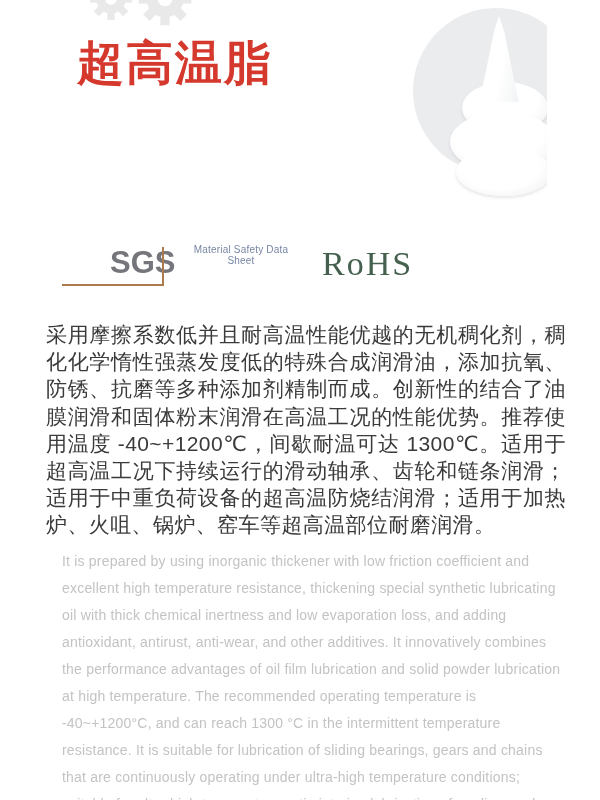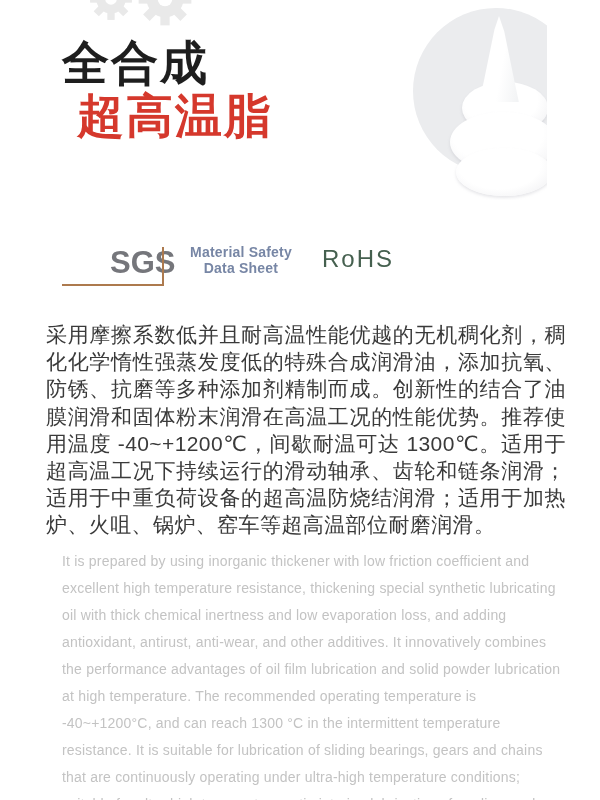--- a/index.html
+++ b/index.html
@@ -37,22 +37,22 @@
   .title-red{color:#d5382c;margin-left:15px;}
   .subtitle{margin-top:18px;font-style:italic;color:#a2a2a2;font-size:20px;line-height:31px;letter-spacing:1.5px;}
   
   .certs{position:absolute;top:243px;left:62px;display:flex;align-items:flex-start;}
   .sgs-logo{position:relative;width:104px;height:46px;margin-right:16px;}
   .sgs-text{position:absolute;left:20px;top:2px;font-size:31px;font-weight:700;color:#75767b;letter-spacing:0px;margin-left:28px;}
   .sgs-hline{position:absolute;left:0;top:41px;width:102px;height:2px;background:#ad7a4e;}
   .sgs-vline{position:absolute;left:100px;top:4px;width:2px;height:39px;background:#ad7a4e;}
   .msds-logo{width:118px;margin-right:22px;text-align:center;}
   .msds-text{font-size:32px;font-weight:700;color:#2d5aa7;line-height:32px;letter-spacing:0px;}
-  .msds-tagline{font-size:14px;color:#7786a5;font-weight:700;letter-spacing:0.2px;margin-top:1px;text-align:center;}
-  .rohs-logo{font-family:Liberation Sans, sans-serif;font-size:24px;color:#45604f;letter-spacing:2px;padding-top:2px;}
+  .msds-tagline{font-size:10px;color:#7786a5;font-weight:400;letter-spacing:0.2px;margin-top:1px;text-align:center;}
+  .rohs-logo{font-family:Liberation Serif, serif;font-size:34px;color:#45604f;letter-spacing:2px;padding-top:2px;}
   
   .desc-cn{
     position:absolute;top:300px;left:46px;width:520px;
     font-size:21px;line-height:27.2px;color:#3a3a3a;
     text-align:justify;letter-spacing:0.4px;
   }
   .desc-en{
     position:absolute;top:534px;left:62px;width:502px;
     font-size:14px;line-height:27px;color:#c3c3c3;
     letter-spacing:0.2px;
@@ -98,21 +98,20 @@
 
 <div class="photo-wrap">
   <div class="photo-circle"></div>
   <div class="dollop-blob blob-1"></div>
   <div class="dollop-blob blob-2"></div>
   <div class="dollop-blob blob-3"></div>
   <div class="dollop-cone"></div>
 </div>
 
 <div class="hero">
-  <div class="title-line title-black">全合成</div>
   <div class="title-line title-red">超高温脂</div>
 </div>
 
 <div class="certs">
   <div class="sgs-logo">
     <span class="sgs-text">SGS</span>
     <span class="sgs-hline"></span>
     <span class="sgs-vline"></span>
   </div>
   <div class="msds-logo">

